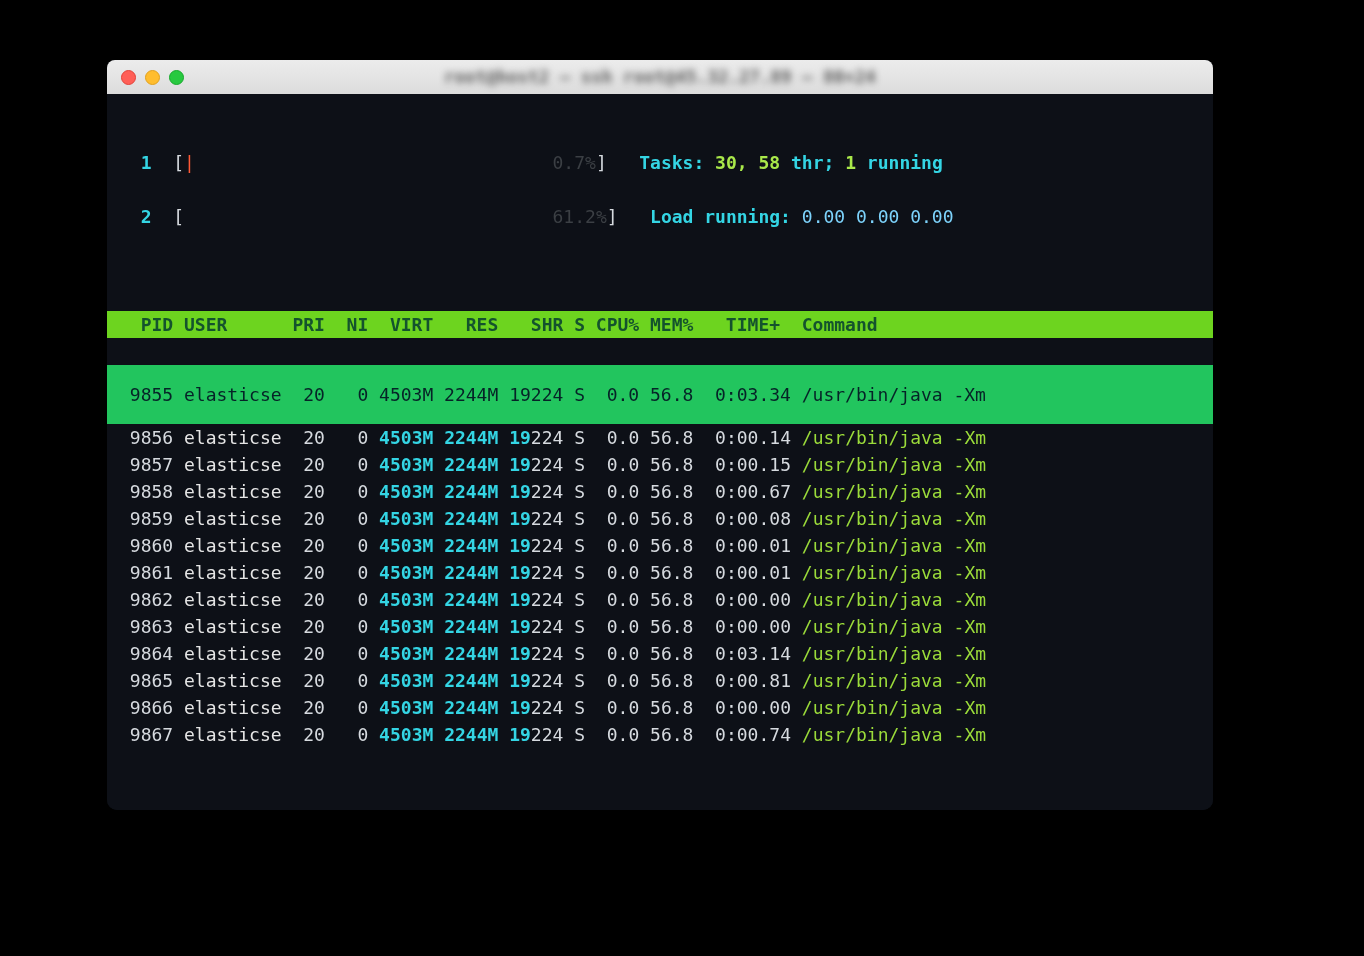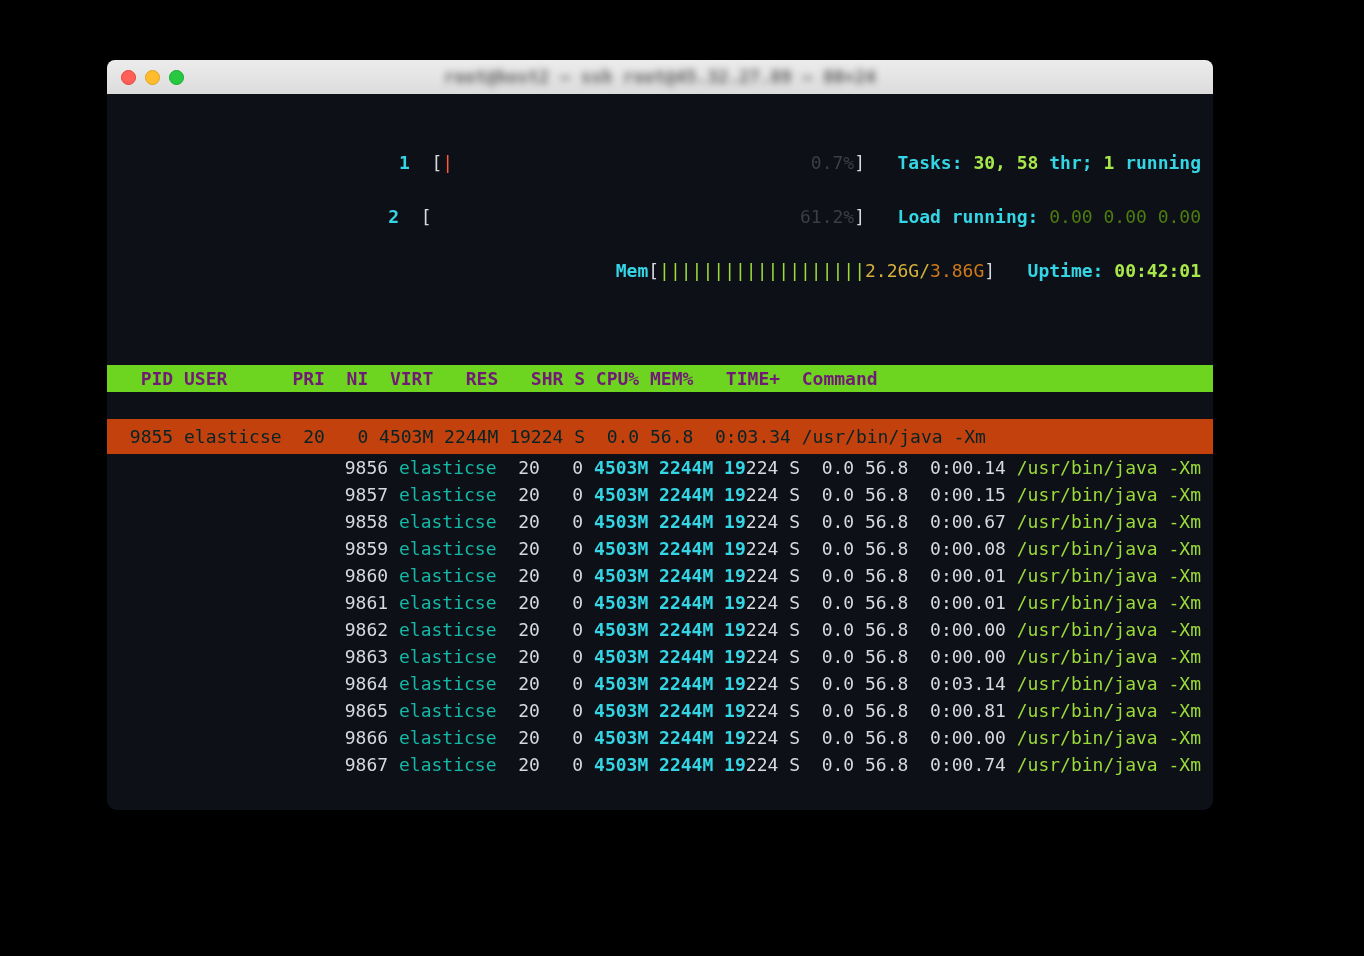--- a/index.html
+++ b/index.html
@@ -21,56 +21,55 @@
   .dot.grn{background:#28c940;border:1px solid #17a92c;}
   .title-blur{
     position:absolute;left:50%;top:50%;transform:translate(-50%,-50%);
     color:#5b5b5b;font-weight:600;filter:blur(3.5px);white-space:nowrap;
     font-size:17px;letter-spacing:.3px;
   }
   .term{
     padding:28px 0 0 0;color:#cfd3d8;letter-spacing:0;
     line-height:27px;white-space:pre;
   }
-  .row{padding:0 12px;text-align:right;}
+  .row{padding:0 12px;}
   .cyanB{color:#34d5e4;font-weight:bold;}
   .green{color:#9bdb3a;}
   .greenB{color:#a9e84a;font-weight:bold;}
   .yellow{color:#d6b23a;}
   .orange{color:#cf7a1a;}
   .dim{color:#3b3f44;}
-  .dim2{color:#14b8a6;}
-  .grey{color:#4d7c0f;}
+  .dim2{color:#e5e5e5;}
+  .grey{color:#7dd3fc;}
   .white{color:#d6dadf;}
   .red{color:#ff5936;}
   .header{
-    background:#6dd41f;color:#701a75;padding:0 12px;font-weight:bold;
+    background:#6dd41f;color:#14532d;padding:0 12px;font-weight:bold;
   }
   .selRow{
-    background:#c2410c;color:#062327;padding:4px 12px;
+    background:#22c55e;color:#062327;padding:16px 12px;
   }
   .termfill{position:absolute;top:34px;left:0;right:0;bottom:0;background:#0d1017;}
 </style>
 </head>
 <body>
 
 <div class="window">
   <div class="titlebar">
     <div class="lights">
       <div class="dot red"></div>
       <div class="dot yel"></div>
       <div class="dot grn"></div>
     </div>
     <div class="title-blur">root@host2 — ssh root@45.32.27.89 — 80×24</div>
   </div>
 
   <div class="termfill">
     <div class="term">
 <div class="row">  <span class="cyanB">1</span>  <span class="white">[</span><span class="red">|</span><span class="dim">                                 </span><span class="dim">0.7%</span><span class="white">]</span>   <span class="cyanB">Tasks: </span><span class="greenB">30, </span><span class="greenB">58</span><span class="cyanB"> thr; </span><span class="greenB">1</span><span class="cyanB"> running</span></div>
 <div class="row">  <span class="cyanB">2</span>  <span class="white">[</span><span class="dim">                                  </span><span class="dim">61.2%</span><span class="white">]</span>   <span class="cyanB">Load running: </span><span class="grey">0.00 0.00 0.00</span></div>
-<div class="row">  <span class="cyanB">Mem</span><span class="white">[</span><span class="green">|||||||||||||||||||</span><span class="yellow">2.26G/</span><span class="orange">3.86G</span><span class="white">]</span>   <span class="cyanB">Uptime: </span><span class="greenB">00:42:01</span></div>
 <div class="row"> </div>
 <div class="header">  PID USER      PRI  NI  VIRT   RES   SHR S CPU% MEM%   TIME+  Command          </div>
 <div id="rows"><div class="selRow"> 9855 elasticse  20   0 4503M 2244M 19224 S  0.0 56.8  0:03.34 /usr/bin/java -Xm</div><div class="row"><span class="white"> 9856</span><span class="dim2"> elasticse</span><span class="white">  20</span><span class="white">   0</span><span class="cyanB"> 4503M</span><span class="cyanB"> 2244M</span><span class="cyanB"> 19</span><span class="white">224</span><span class="white"> S</span><span class="white">  0.0</span><span class="white"> 56.8</span><span class="white">  0:00.14</span><span class="green"> /usr/bin/java -Xm</span></div><div class="row"><span class="white"> 9857</span><span class="dim2"> elasticse</span><span class="white">  20</span><span class="white">   0</span><span class="cyanB"> 4503M</span><span class="cyanB"> 2244M</span><span class="cyanB"> 19</span><span class="white">224</span><span class="white"> S</span><span class="white">  0.0</span><span class="white"> 56.8</span><span class="white">  0:00.15</span><span class="green"> /usr/bin/java -Xm</span></div><div class="row"><span class="white"> 9858</span><span class="dim2"> elasticse</span><span class="white">  20</span><span class="white">   0</span><span class="cyanB"> 4503M</span><span class="cyanB"> 2244M</span><span class="cyanB"> 19</span><span class="white">224</span><span class="white"> S</span><span class="white">  0.0</span><span class="white"> 56.8</span><span class="white">  0:00.67</span><span class="green"> /usr/bin/java -Xm</span></div><div class="row"><span class="white"> 9859</span><span class="dim2"> elasticse</span><span class="white">  20</span><span class="white">   0</span><span class="cyanB"> 4503M</span><span class="cyanB"> 2244M</span><span class="cyanB"> 19</span><span class="white">224</span><span class="white"> S</span><span class="white">  0.0</span><span class="white"> 56.8</span><span class="white">  0:00.08</span><span class="green"> /usr/bin/java -Xm</span></div><div class="row"><span class="white"> 9860</span><span class="dim2"> elasticse</span><span class="white">  20</span><span class="white">   0</span><span class="cyanB"> 4503M</span><span class="cyanB"> 2244M</span><span class="cyanB"> 19</span><span class="white">224</span><span class="white"> S</span><span class="white">  0.0</span><span class="white"> 56.8</span><span class="white">  0:00.01</span><span class="green"> /usr/bin/java -Xm</span></div><div class="row"><span class="white"> 9861</span><span class="dim2"> elasticse</span><span class="white">  20</span><span class="white">   0</span><span class="cyanB"> 4503M</span><span class="cyanB"> 2244M</span><span class="cyanB"> 19</span><span class="white">224</span><span class="white"> S</span><span class="white">  0.0</span><span class="white"> 56.8</span><span class="white">  0:00.01</span><span class="green"> /usr/bin/java -Xm</span></div><div class="row"><span class="white"> 9862</span><span class="dim2"> elasticse</span><span class="white">  20</span><span class="white">   0</span><span class="cyanB"> 4503M</span><span class="cyanB"> 2244M</span><span class="cyanB"> 19</span><span class="white">224</span><span class="white"> S</span><span class="white">  0.0</span><span class="white"> 56.8</span><span class="white">  0:00.00</span><span class="green"> /usr/bin/java -Xm</span></div><div class="row"><span class="white"> 9863</span><span class="dim2"> elasticse</span><span class="white">  20</span><span class="white">   0</span><span class="cyanB"> 4503M</span><span class="cyanB"> 2244M</span><span class="cyanB"> 19</span><span class="white">224</span><span class="white"> S</span><span class="white">  0.0</span><span class="white"> 56.8</span><span class="white">  0:00.00</span><span class="green"> /usr/bin/java -Xm</span></div><div class="row"><span class="white"> 9864</span><span class="dim2"> elasticse</span><span class="white">  20</span><span class="white">   0</span><span class="cyanB"> 4503M</span><span class="cyanB"> 2244M</span><span class="cyanB"> 19</span><span class="white">224</span><span class="white"> S</span><span class="white">  0.0</span><span class="white"> 56.8</span><span class="white">  0:03.14</span><span class="green"> /usr/bin/java -Xm</span></div><div class="row"><span class="white"> 9865</span><span class="dim2"> elasticse</span><span class="white">  20</span><span class="white">   0</span><span class="cyanB"> 4503M</span><span class="cyanB"> 2244M</span><span class="cyanB"> 19</span><span class="white">224</span><span class="white"> S</span><span class="white">  0.0</span><span class="white"> 56.8</span><span class="white">  0:00.81</span><span class="green"> /usr/bin/java -Xm</span></div><div class="row"><span class="white"> 9866</span><span class="dim2"> elasticse</span><span class="white">  20</span><span class="white">   0</span><span class="cyanB"> 4503M</span><span class="cyanB"> 2244M</span><span class="cyanB"> 19</span><span class="white">224</span><span class="white"> S</span><span class="white">  0.0</span><span class="white"> 56.8</span><span class="white">  0:00.00</span><span class="green"> /usr/bin/java -Xm</span></div><div class="row"><span class="white"> 9867</span><span class="dim2"> elasticse</span><span class="white">  20</span><span class="white">   0</span><span class="cyanB"> 4503M</span><span class="cyanB"> 2244M</span><span class="cyanB"> 19</span><span class="white">224</span><span class="white"> S</span><span class="white">  0.0</span><span class="white"> 56.8</span><span class="white">  0:00.74</span><span class="green"> /usr/bin/java -Xm</span></div></div>
 
     </div>
   </div>
 </div>
 
 </body></html>

